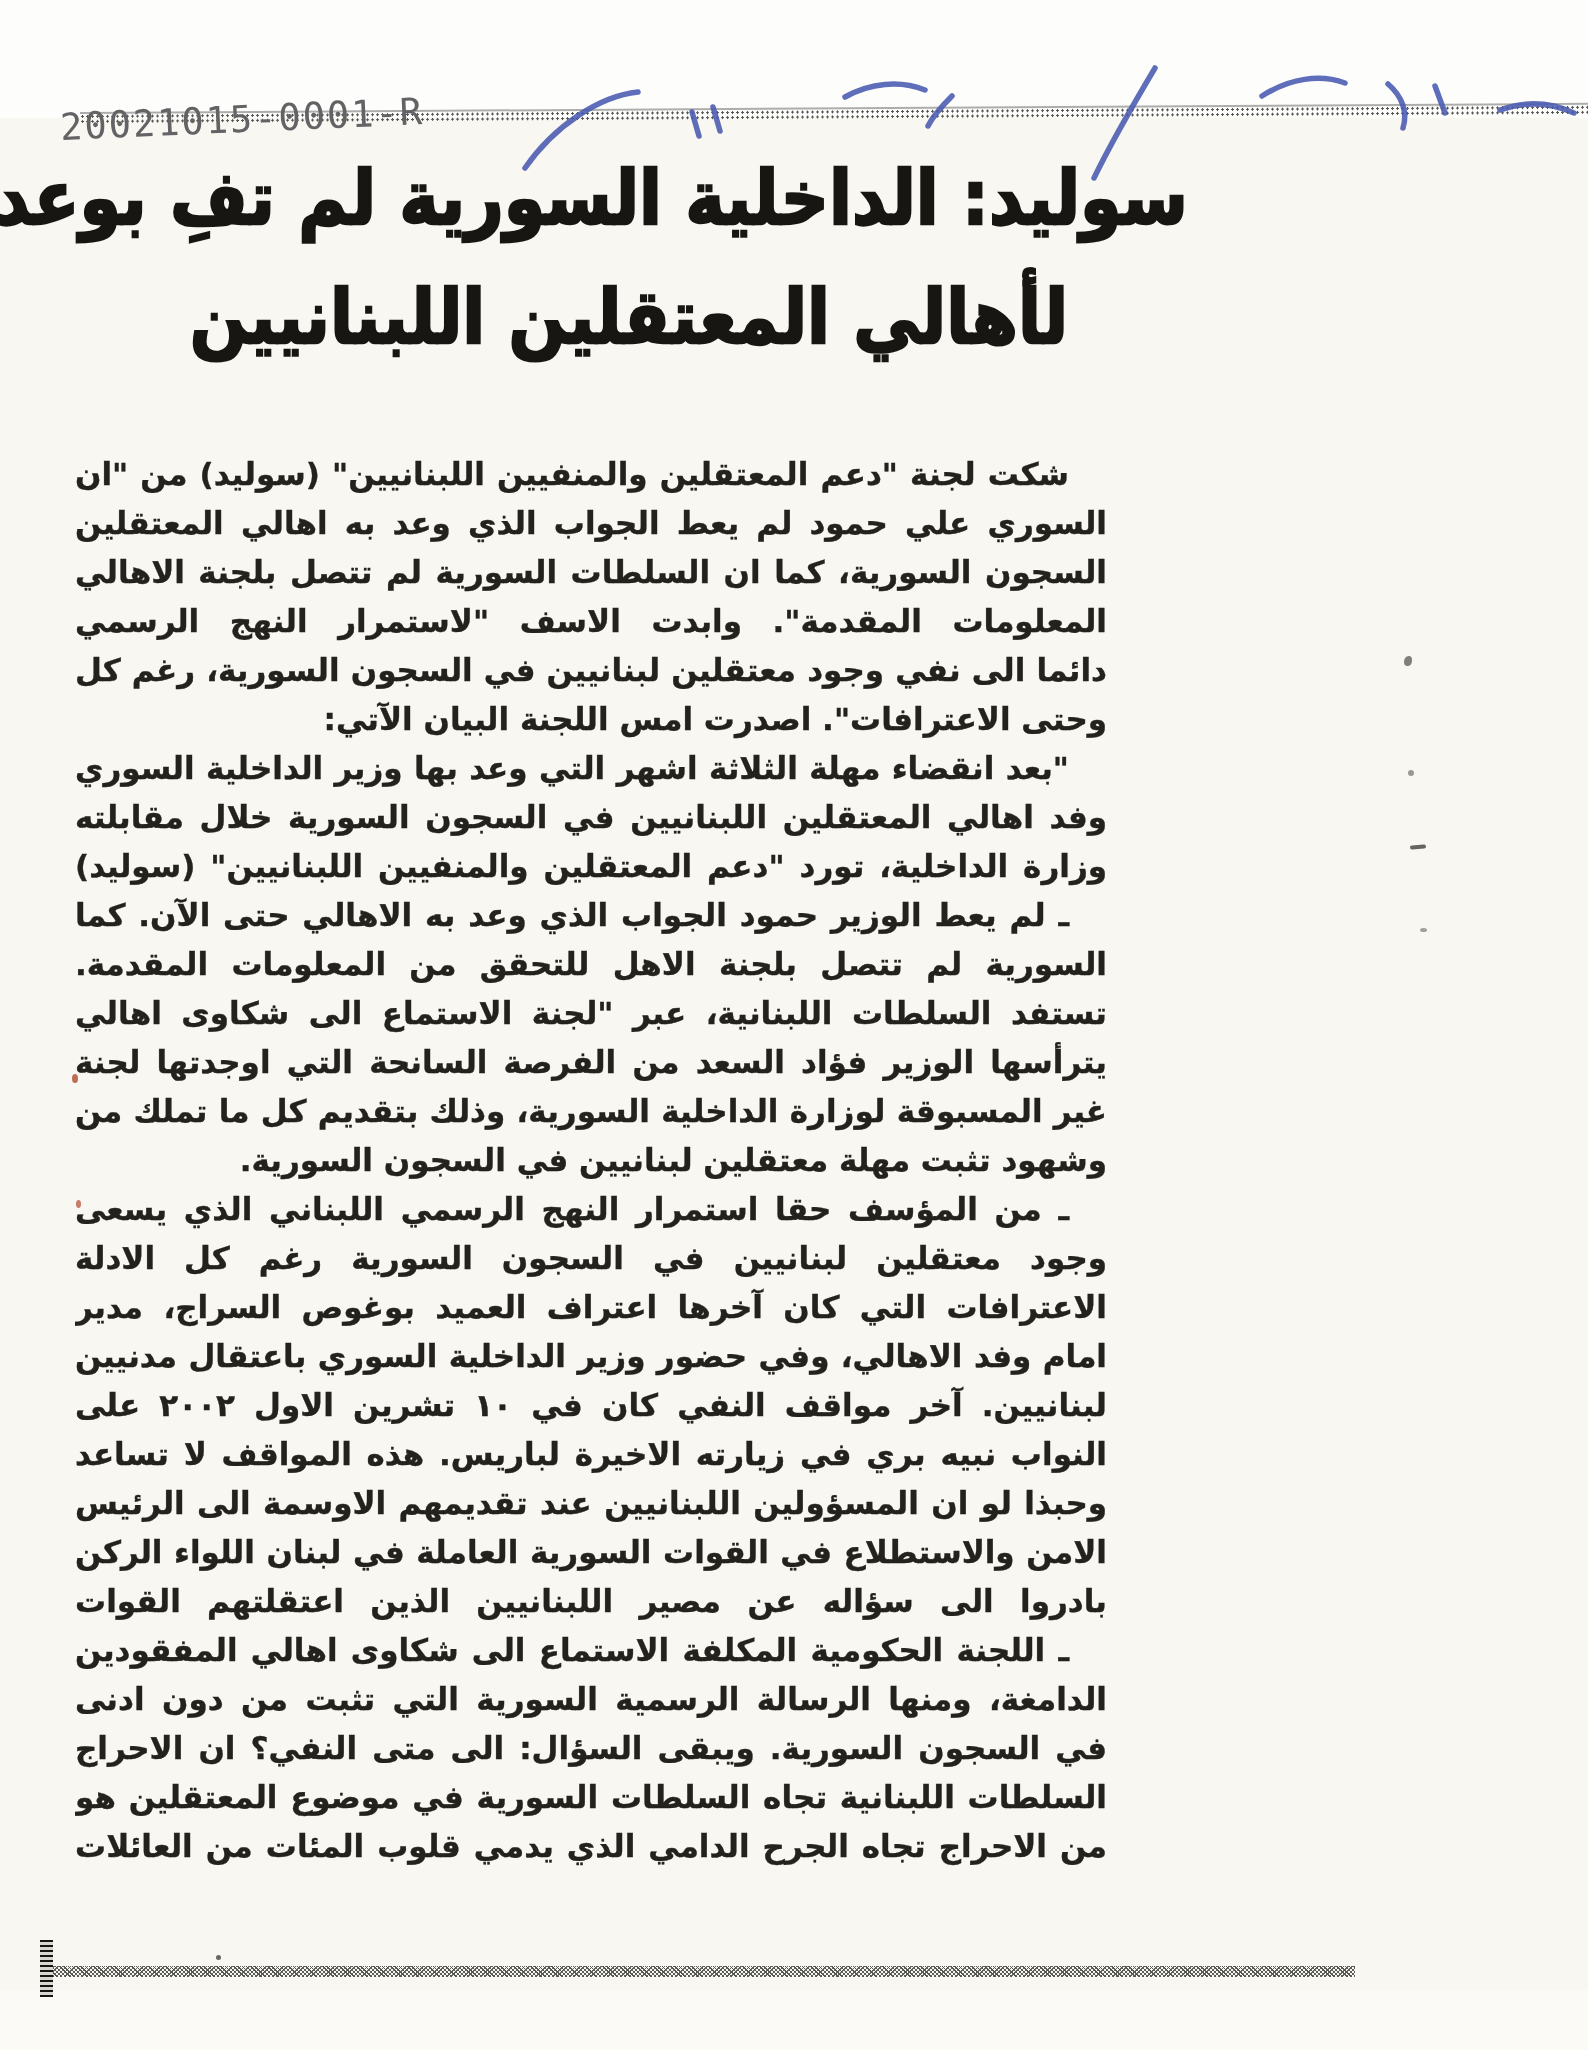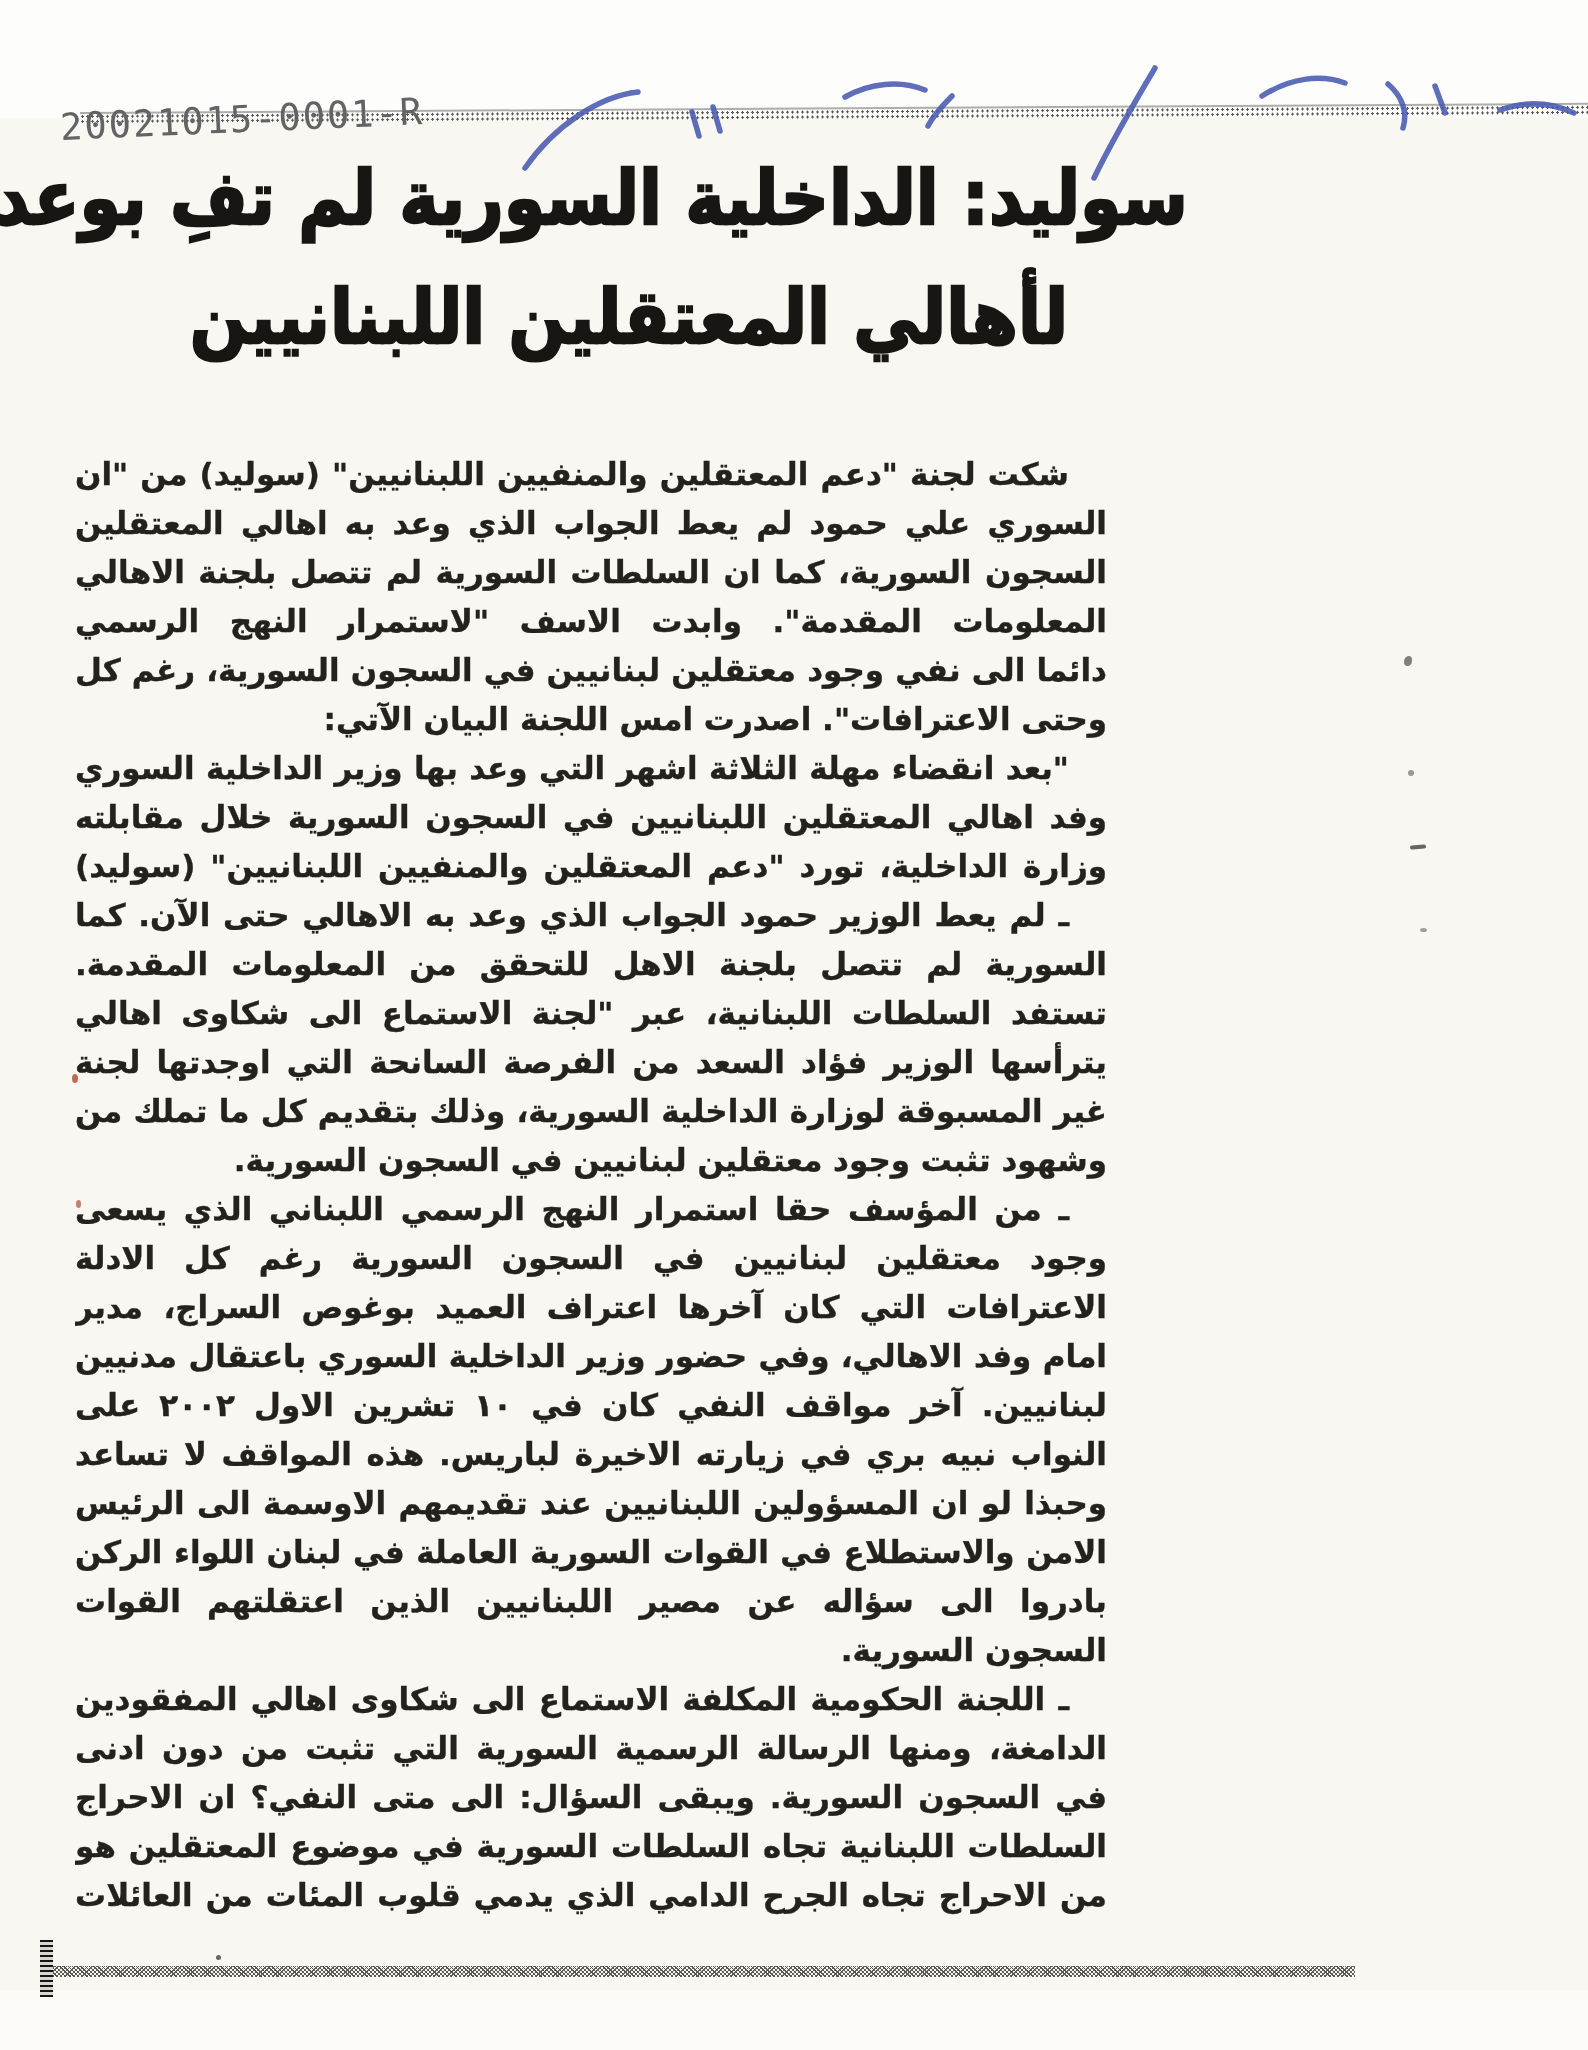--- a/index.html
+++ b/index.html
@@ -112,31 +112,30 @@
       <div class="line">دائما الى نفي وجود معتقلين لبنانيين في السجون السورية، رغم كل الادلة والشواهد،</div>
       <div class="line end">وحتى الاعترافات". اصدرت امس اللجنة البيان الآتي:</div>
       <div class="line indent">"بعد انقضاء مهلة الثلاثة اشهر التي وعد بها وزير الداخلية السوري علي حمود</div>
       <div class="line">وفد اهالي المعتقلين اللبنانيين في السجون السورية خلال مقابلته لهم في مكتبه في</div>
       <div class="line">وزارة الداخلية، تورد "دعم المعتقلين والمنفيين اللبنانيين" (سوليد) الملاحظات الآتية:</div>
       <div class="line indent">ـ لم يعط الوزير حمود الجواب الذي وعد به الاهالي حتى الآن. كما ان السلطات</div>
       <div class="line">السورية لم تتصل بلجنة الاهل للتحقق من المعلومات المقدمة. اضافة الى ذلك، لم</div>
       <div class="line">تستفد السلطات اللبنانية، عبر "لجنة الاستماع الى شكاوى اهالي المفقودين" التي</div>
       <div class="line">يترأسها الوزير فؤاد السعد من الفرصة السانحة التي اوجدتها لجنة الاهالي عبر زيارتها</div>
       <div class="line">غير المسبوقة لوزارة الداخلية السورية، وذلك بتقديم كل ما تملك من معلومات وادلة</div>
-      <div class="line end">وشهود تثبت وجود معتقلين لبنانيين في السجون السورية.</div>
+      <div class="line end">وشهود تثبت مهلة معتقلين لبنانيين في السجون السورية.</div>
       <div class="line indent">ـ من المؤسف حقا استمرار النهج الرسمي اللبناني الذي يسعى دائما الى نفي</div>
       <div class="line">وجود معتقلين لبنانيين في السجون السورية رغم كل الادلة والشواهد، وحتى</div>
       <div class="line">الاعترافات التي كان آخرها اعتراف العميد بوغوص السراج، مدير السجون السورية،</div>
       <div class="line">امام وفد الاهالي، وفي حضور وزير الداخلية السوري باعتقال مدنيين وعسكريين</div>
       <div class="line">لبنانيين. آخر مواقف النفي كان في ١٠ تشرين الاول ٢٠٠٢ على لسان رئيس مجلس</div>
       <div class="line">النواب نبيه بري في زيارته الاخيرة لباريس. هذه المواقف لا تساعد على حل القضية.</div>
       <div class="line">وحبذا لو ان المسؤولين اللبنانيين عند تقديمهم الاوسمة الى الرئيس السابق لجهاز</div>
       <div class="line">الامن والاستطلاع في القوات السورية العاملة في لبنان اللواء الركن غازي كنعان</div>
       <div class="line">بادروا الى سؤاله عن مصير اللبنانيين الذين اعتقلتهم القوات السورية، ثم نقلوا الى</div>
-      <div class="line end">السجون السورية.</div>
       <div class="line indent">ـ اللجنة الحكومية المكلفة الاستماع الى شكاوى اهالي المفقودين تملك كل الآدلة</div>
       <div class="line">الدامغة، ومنها الرسالة الرسمية السورية التي تثبت من دون ادنى شك وجود لبنانيين</div>
       <div class="line">في السجون السورية. ويبقى السؤال: الى متى النفي؟ ان الاحراج الذي تشعر به</div>
       <div class="line">السلطات اللبنانية تجاه السلطات السورية في موضوع المعتقلين هو اخف وطأة بكثير</div>
       <div class="line end">من الاحراج تجاه الجرح الدامي الذي يدمي قلوب المئات من العائلات اللبنانية.</div>
     </div>
 
   <div class="speck sp-red1"></div>
   <div class="speck sp-red2"></div>
   <div class="speck sp-g1"></div>

